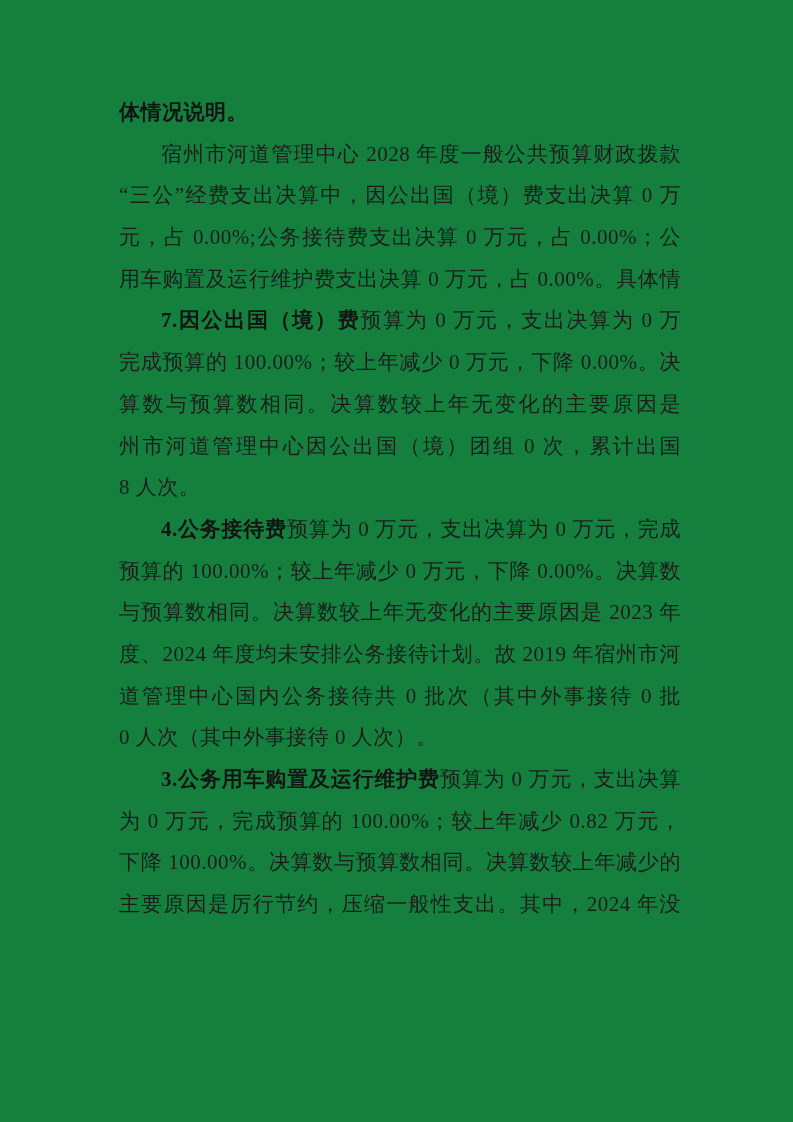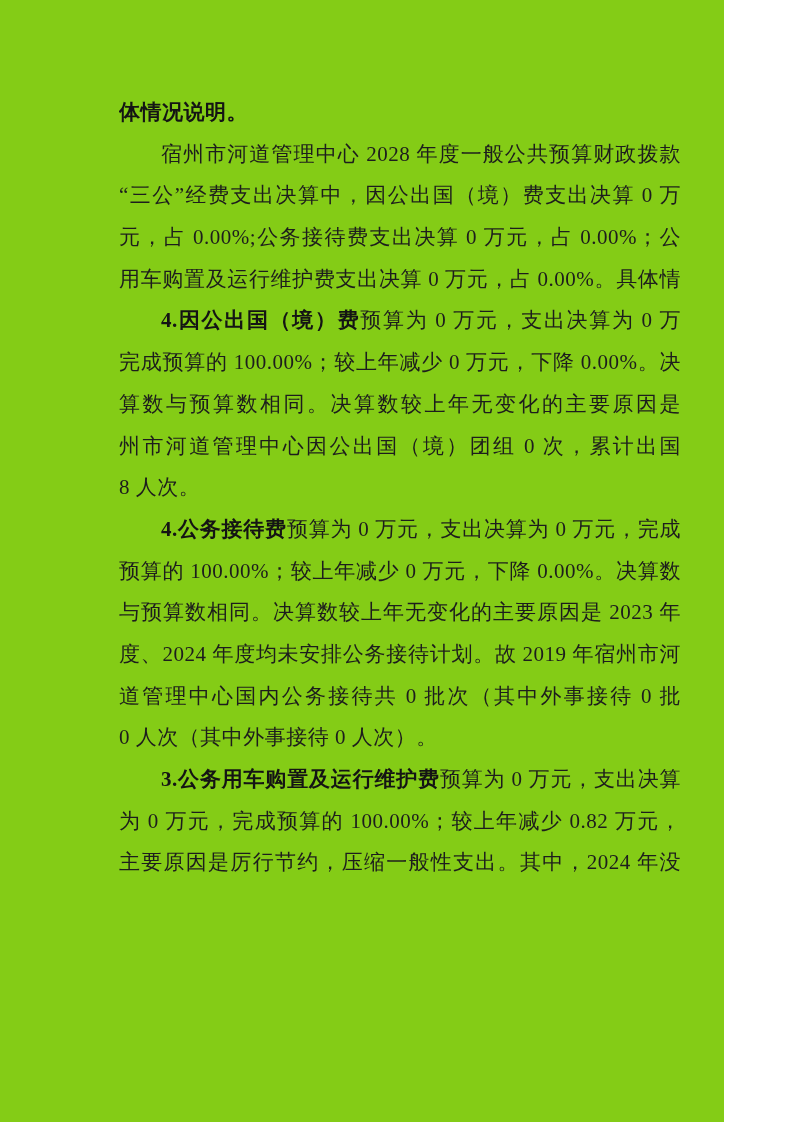--- a/index.html
+++ b/index.html
@@ -2,23 +2,23 @@
 <html><head>
 <meta charset="utf-8">
 <style>
   html, body {
     margin: 0;
     padding: 0;
     background: #ffffff;
   }
   .page {
     position: relative;
-    width: 724px;
+    width: 793px;
     height: 1122px;
-    background: #84cc16;
+    background: #15803d;
     overflow: hidden;
     font-family: "Liberation Serif", "DejaVu Serif", serif;
     color: #1d1d1d;
   }
   .doc {
     position: absolute;
     left: 119px;
     top: 92px;
     width: 562px;
   }
@@ -46,28 +46,29 @@
 </head>
 <body>
 
 <div class="page">
   <div class="doc">
       <div class="line"><span class="b">体情况说明。</span><span></span></div>
       <div class="line indent justify"><span class="b"></span><span>宿州市河道管理中心 2028 年度一般公共预算财政拨款</span></div>
       <div class="line justify"><span class="b"></span><span>“三公”经费支出决算中，因公出国（境）费支出决算 0 万</span></div>
       <div class="line justify"><span class="b"></span><span>元，占 0.00%;公务接待费支出决算 0 万元，占 0.00%；公务</span></div>
       <div class="line justify"><span class="b"></span><span>用车购置及运行维护费支出决算 0 万元，占 0.00%。具体情</span></div>
-      <div class="line indent justify"><span class="b">4.因公出国（境）费</span><span>预算为 0 万元，支出决算为 0 万元，</span></div>
+      <div class="line indent justify"><span class="b">7.因公出国（境）费</span><span>预算为 0 万元，支出决算为 0 万元，</span></div>
       <div class="line justify"><span class="b"></span><span>完成预算的 100.00%；较上年减少 0 万元，下降 0.00%。决</span></div>
       <div class="line justify"><span class="b"></span><span>算数与预算数相同。决算数较上年无变化的主要原因是 2023</span></div>
       <div class="line justify"><span class="b"></span><span>州市河道管理中心因公出国（境）团组 0 次，累计出国（境）</span></div>
       <div class="line"><span class="b"></span><span>8 人次。</span></div>
       <div class="line indent justify"><span class="b">4.公务接待费</span><span>预算为 0 万元，支出决算为 0 万元，完成</span></div>
       <div class="line justify"><span class="b"></span><span>预算的 100.00%；较上年减少 0 万元，下降 0.00%。决算数</span></div>
       <div class="line justify"><span class="b"></span><span>与预算数相同。决算数较上年无变化的主要原因是 2023 年</span></div>
       <div class="line justify"><span class="b"></span><span>度、2024 年度均未安排公务接待计划。故 2019 年宿州市河</span></div>
       <div class="line justify"><span class="b"></span><span>道管理中心国内公务接待共 0 批次（其中外事接待 0 批次），</span></div>
       <div class="line"><span class="b"></span><span>0 人次（其中外事接待 0 人次）。</span></div>
       <div class="line indent justify"><span class="b">3.公务用车购置及运行维护费</span><span>预算为 0 万元，支出决算</span></div>
       <div class="line justify"><span class="b"></span><span>为 0 万元，完成预算的 100.00%；较上年减少 0.82 万元，</span></div>
+      <div class="line justify"><span class="b"></span><span>下降 100.00%。决算数与预算数相同。决算数较上年减少的</span></div>
       <div class="line justify"><span class="b"></span><span>主要原因是厉行节约，压缩一般性支出。其中，2024 年没有</span></div>
     </div>
 </div>
 
 </body></html>

